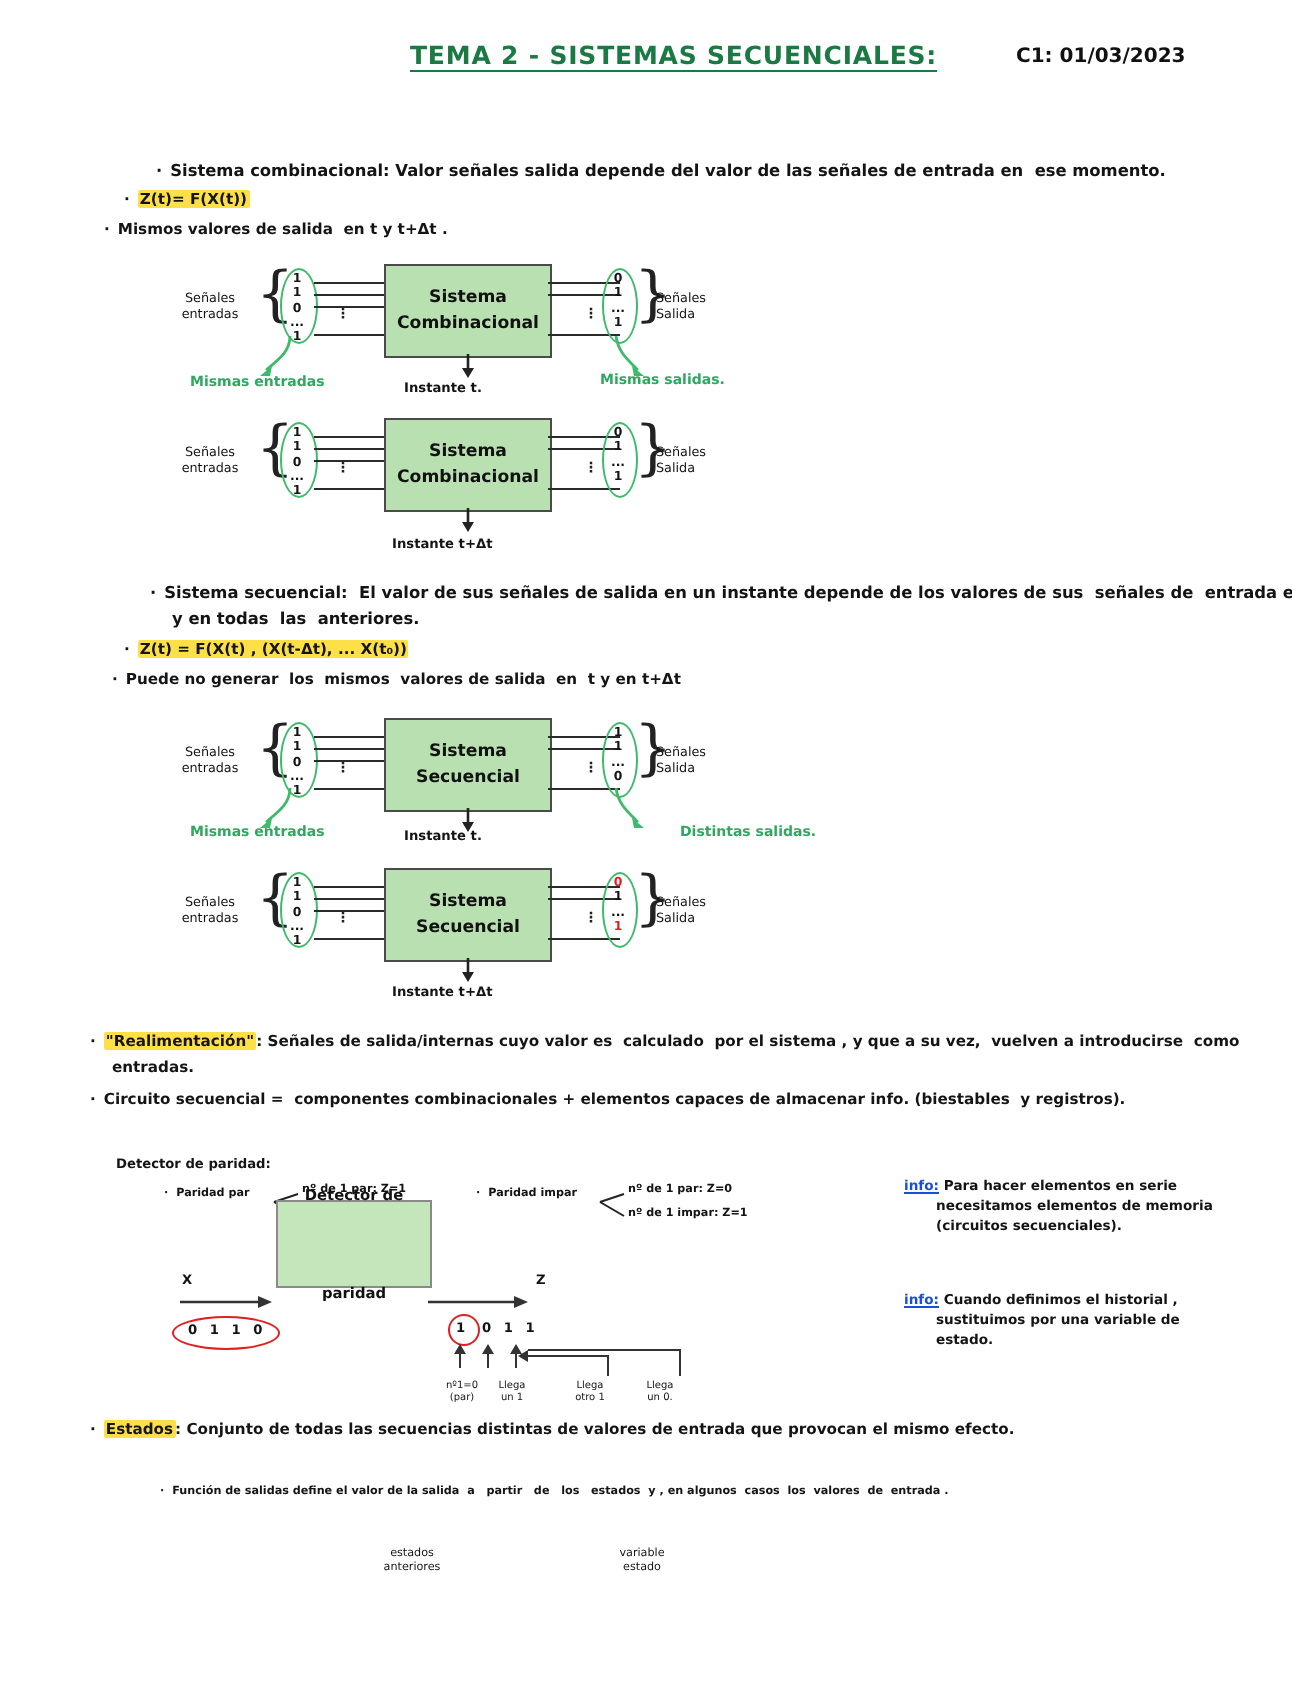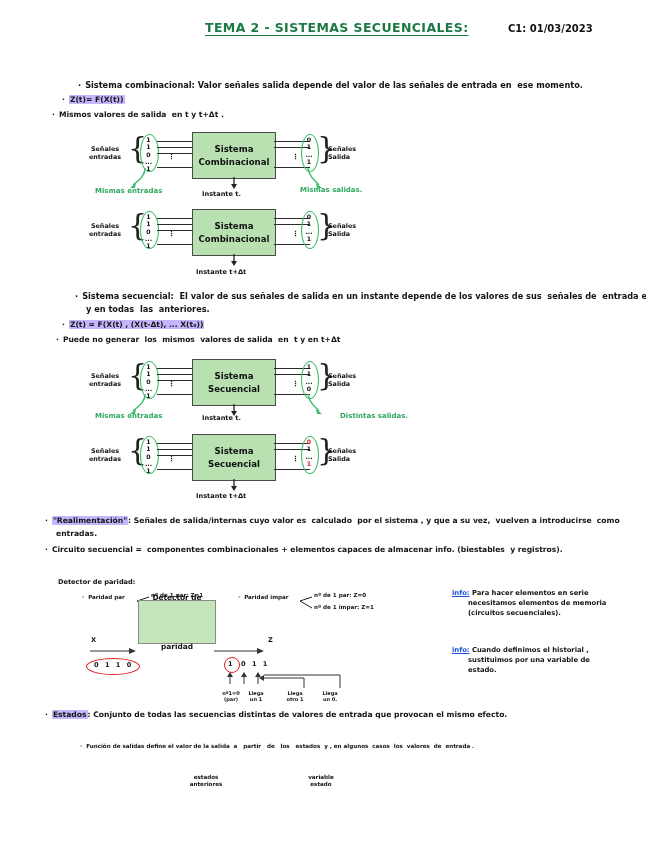--- a/index.html
+++ b/index.html
@@ -18,21 +18,21 @@
   }
   .date{color:#111;font-weight:bold;font-size:10px;}
   .sect{
     color:#27a35b;font-weight:bold;font-size:10.5px;letter-spacing:.3px;
     text-decoration:underline;text-underline-offset:3px;
   }
   .bt{font-size:8.2px;font-weight:bold;color:#141414;line-height:1.35;margin-left:48px;}
   .bt2{font-size:7.6px;font-weight:bold;color:#141414;line-height:1.35;}
   .sm{font-size:6.6px;font-weight:bold;color:#141414;line-height:1.3;}
   .xs{font-size:5.6px;font-weight:bold;color:#141414;line-height:1.25;}
-  .hl{background:#c4b5fd;padding:0 1px;border-radius:1px;}
+  .hl{background:#fde047;padding:0 1px;border-radius:1px;}
   .red{color:#e02020;font-weight:bold;}
   .blu{color:#1a4fd6;font-weight:bold;text-decoration:underline;}
 
   
   .bul{position:absolute;white-space:pre;}
   .bul:before{content:"·";font-weight:bold;margin-right:4px;}
 
   
   .blk{
     position:absolute;background:#b8e0b0;border:1.6px solid #4a4a4a;
@@ -41,21 +41,21 @@
   }
   .blk.lite{background:#c3e6bb;border-color:#8a8a8a;}
   .wire{position:absolute;background:#2b2b2b;height:1.2px;}
   .vdots{position:absolute;font-size:7px;font-weight:bold;line-height:.75;color:#222;letter-spacing:0;}
   .bits{position:absolute;font-size:6.2px;font-weight:bold;line-height:1.18;text-align:center;color:#141414;}
   .ell{
     position:absolute;border:1.7px solid #3dbb6a;border-radius:50%;
   }
   .ellred{position:absolute;border:1.7px solid #e02020;border-radius:50%;}
   .brace{position:absolute;font-size:30px;color:#222;font-weight:300;line-height:1;font-family:"DejaVu Serif",serif;}
-  .lbl{position:absolute;font-size:6.4px;font-weight:bold;line-height:1.25;color:#141414;text-align:center;}
+  .lbl{position:absolute;font-size:6.4px;font-weight:normal;line-height:1.25;color:#141414;text-align:center;}
   .glbl{position:absolute;font-size:7px;font-weight:bold;color:#2fa85f;line-height:1.2;}
   .arrow{position:absolute;}
   svg{overflow:visible;display:block;}
   .info{position:absolute;font-size:6.8px;font-weight:bold;line-height:1.5;color:#141414;}
 </style>
 </head>
 <body>
 
 <div class="pg">
 

